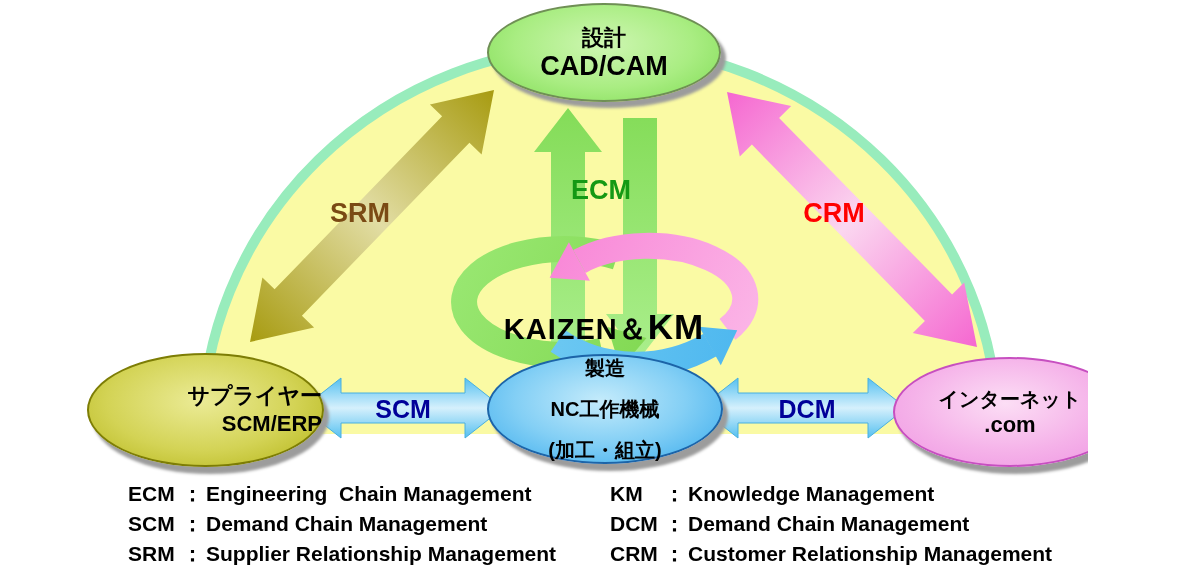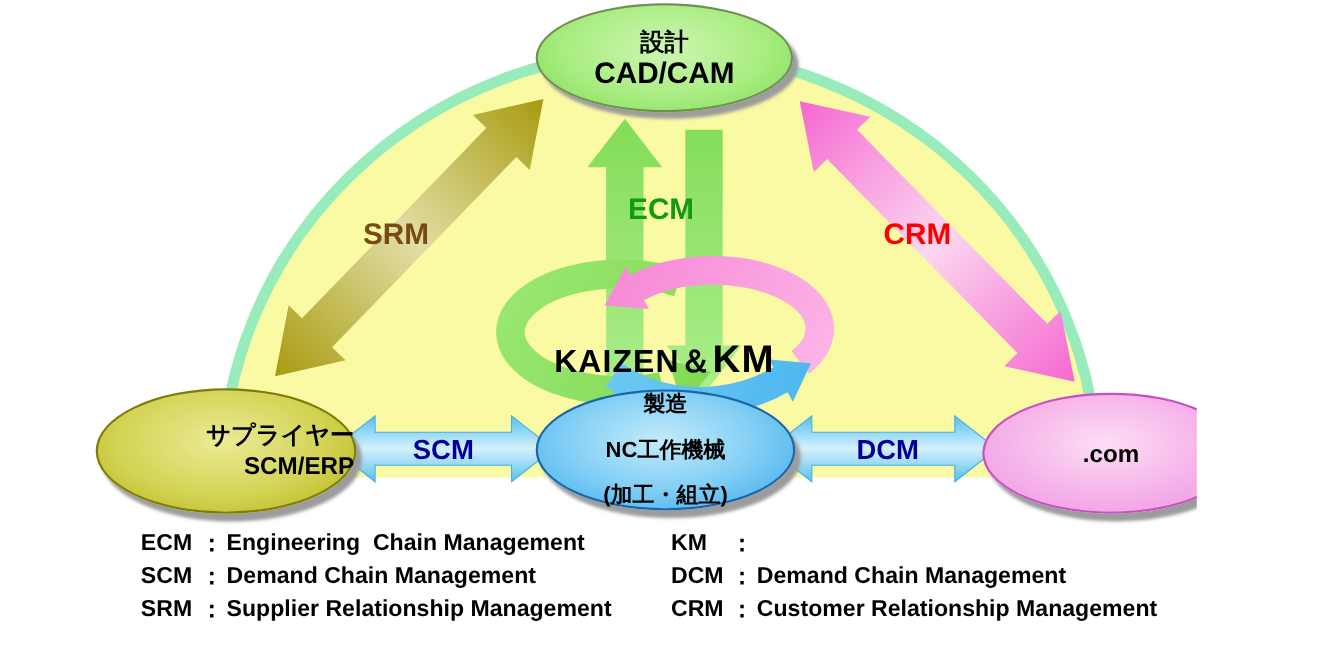--- a/index.html
+++ b/index.html
@@ -139,20 +139,21 @@
     <div class="nl">SCM/ERP</div>
   </div>
 
   <div class="node node-manufacturing">
     <div class="nl">製造</div>
     <div class="nl">NC工作機械</div>
     <div class="nl">(加工・組立)</div>
   </div>
 
   <div class="node node-customer">
+    <div class="nl">インターネット</div>
     <div class="nl n3">.com</div>
   </div>
 
   <div class="alabel lbl-srm">SRM</div>
   <div class="alabel lbl-ecm">ECM</div>
   <div class="alabel lbl-crm">CRM</div>
   <div class="alabel lbl-scm">SCM</div>
   <div class="alabel lbl-dcm">DCM</div>
 
   <div class="kaizen">
@@ -175,20 +176,21 @@
       <span class="labbr">SRM</span>
         <span class="lcolon">：</span>
         <span class="ldef">Supplier Relationship Management</span>
     </div>
   </div>
 
   <div class="legend legend-right">
     <div class="lrow">
       <span class="labbr">KM</span>
         <span class="lcolon">：</span>
+        <span class="ldef">Knowledge Management</span>
     </div>
     <div class="lrow">
       <span class="labbr">DCM</span>
         <span class="lcolon">：</span>
         <span class="ldef">Demand Chain Management</span>
     </div>
     <div class="lrow">
       <span class="labbr">CRM</span>
         <span class="lcolon">：</span>
         <span class="ldef">Customer Relationship Management</span>

